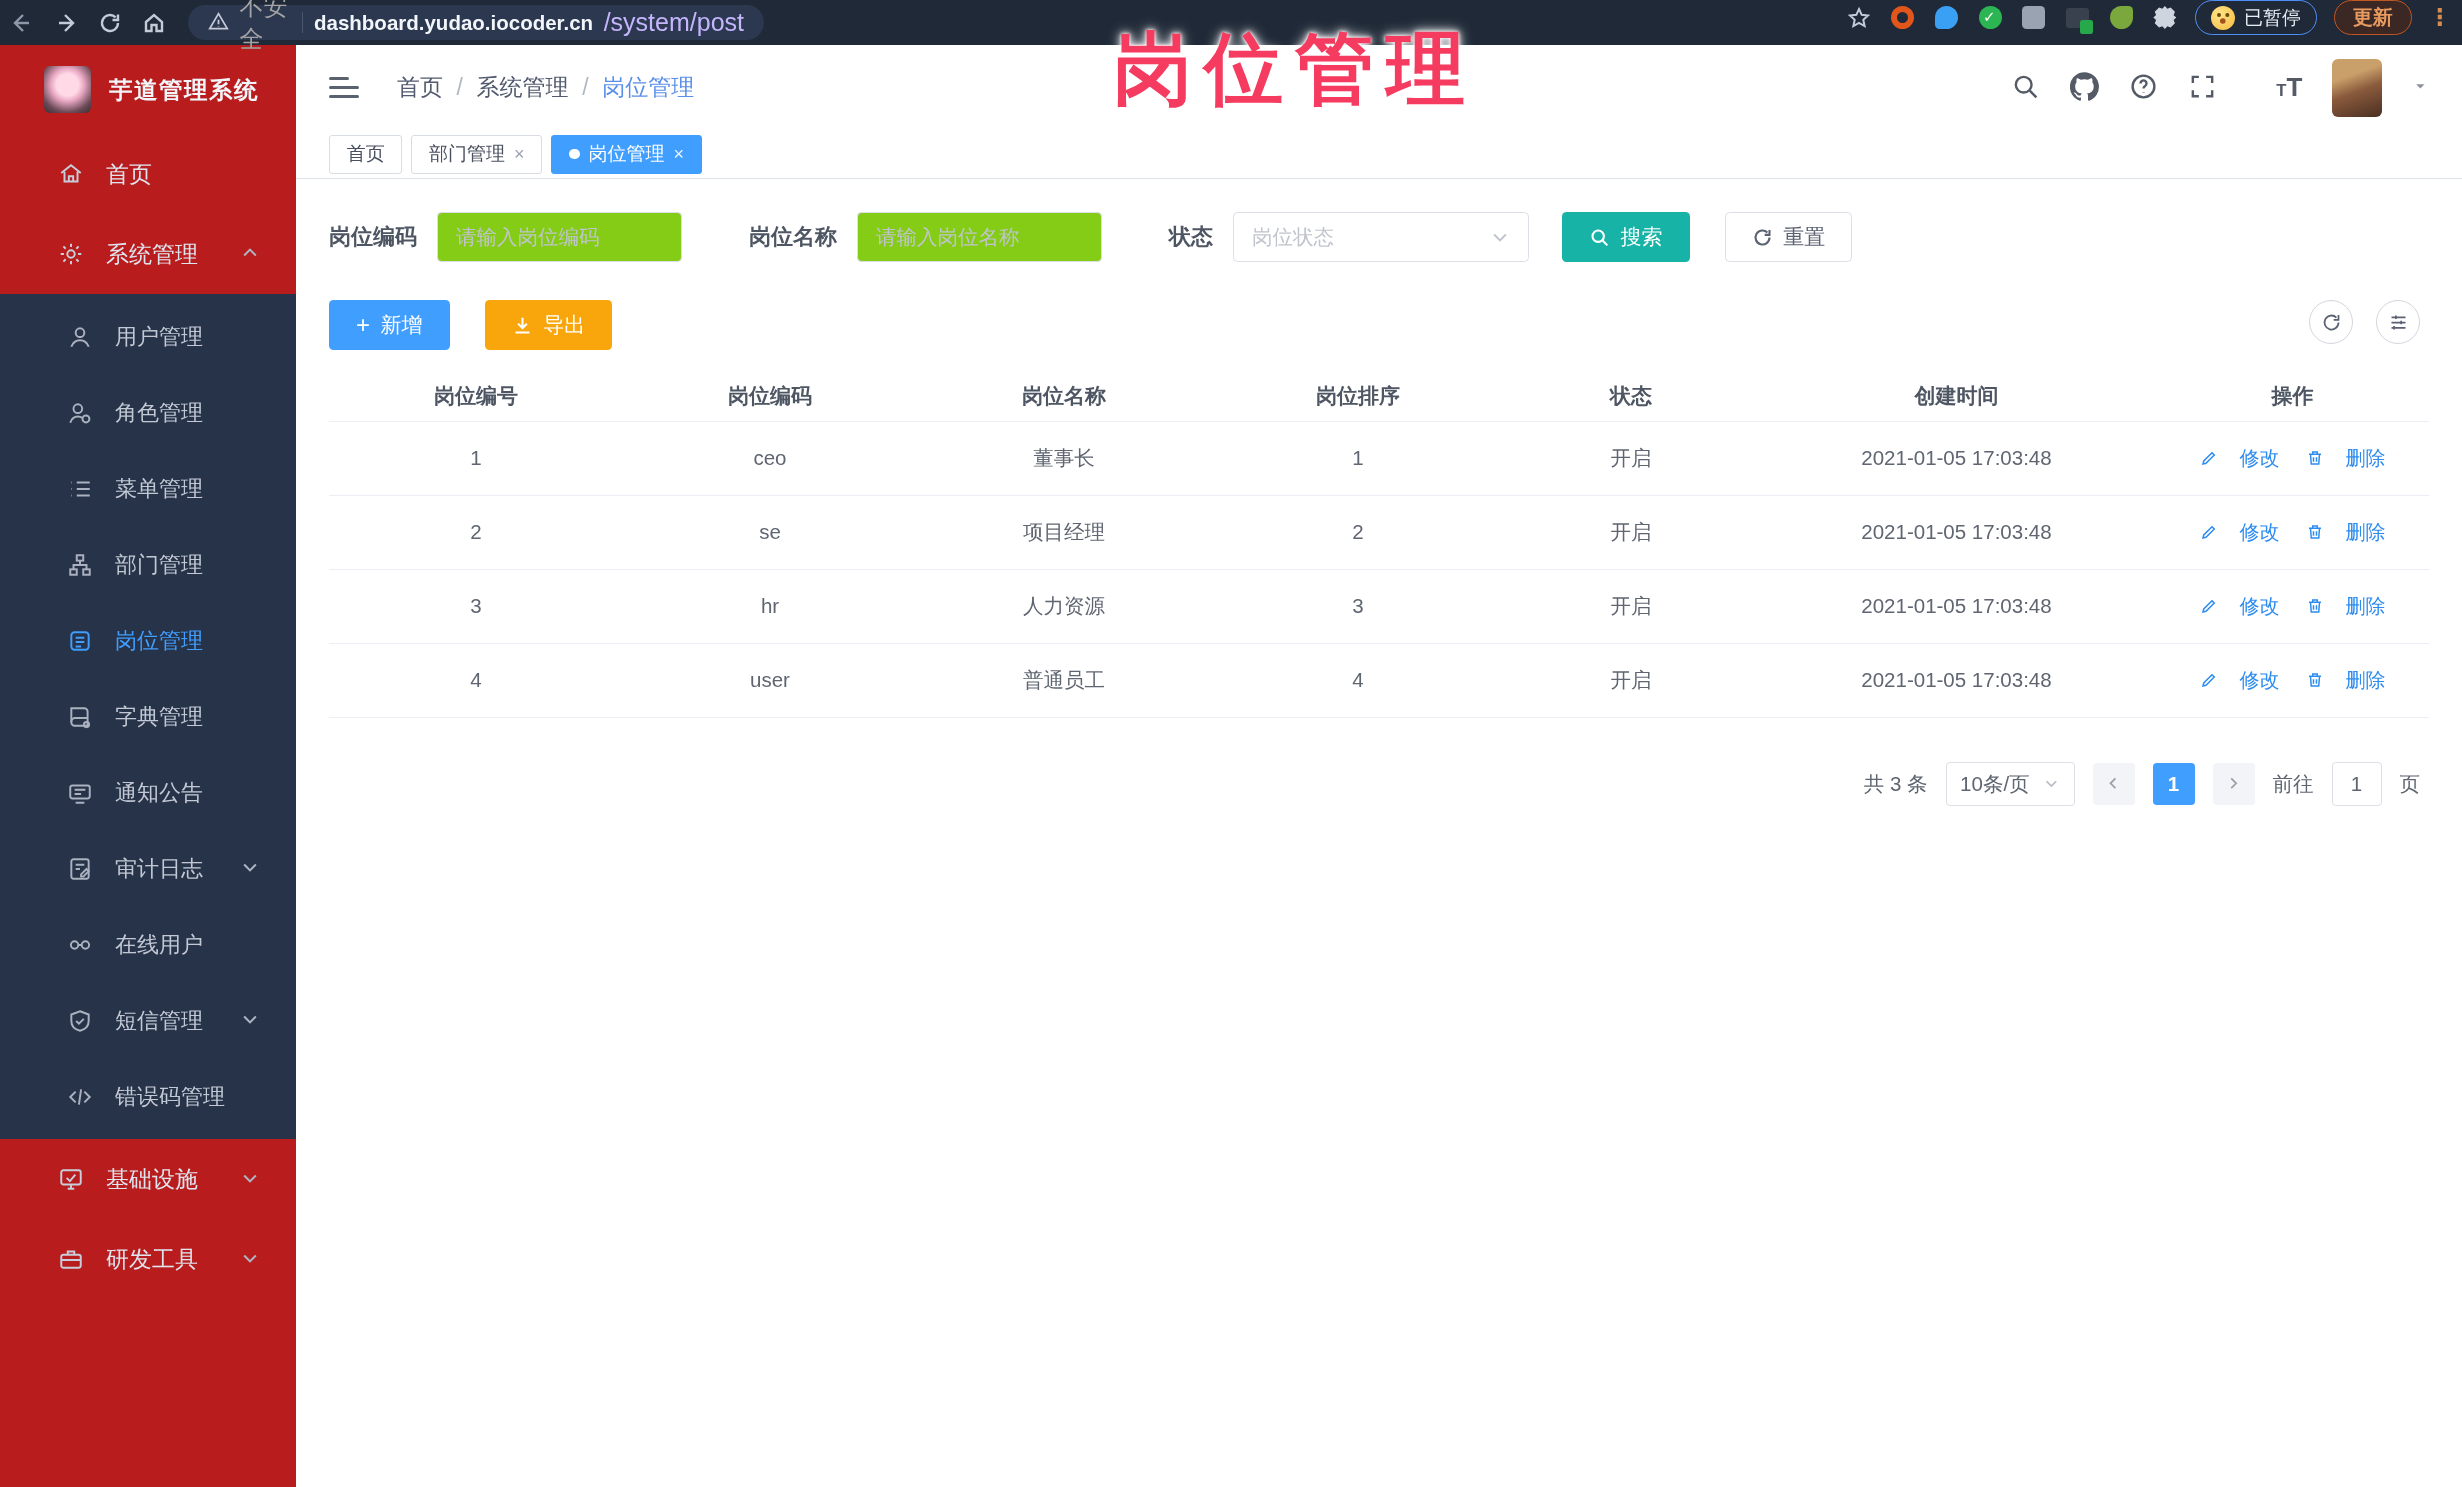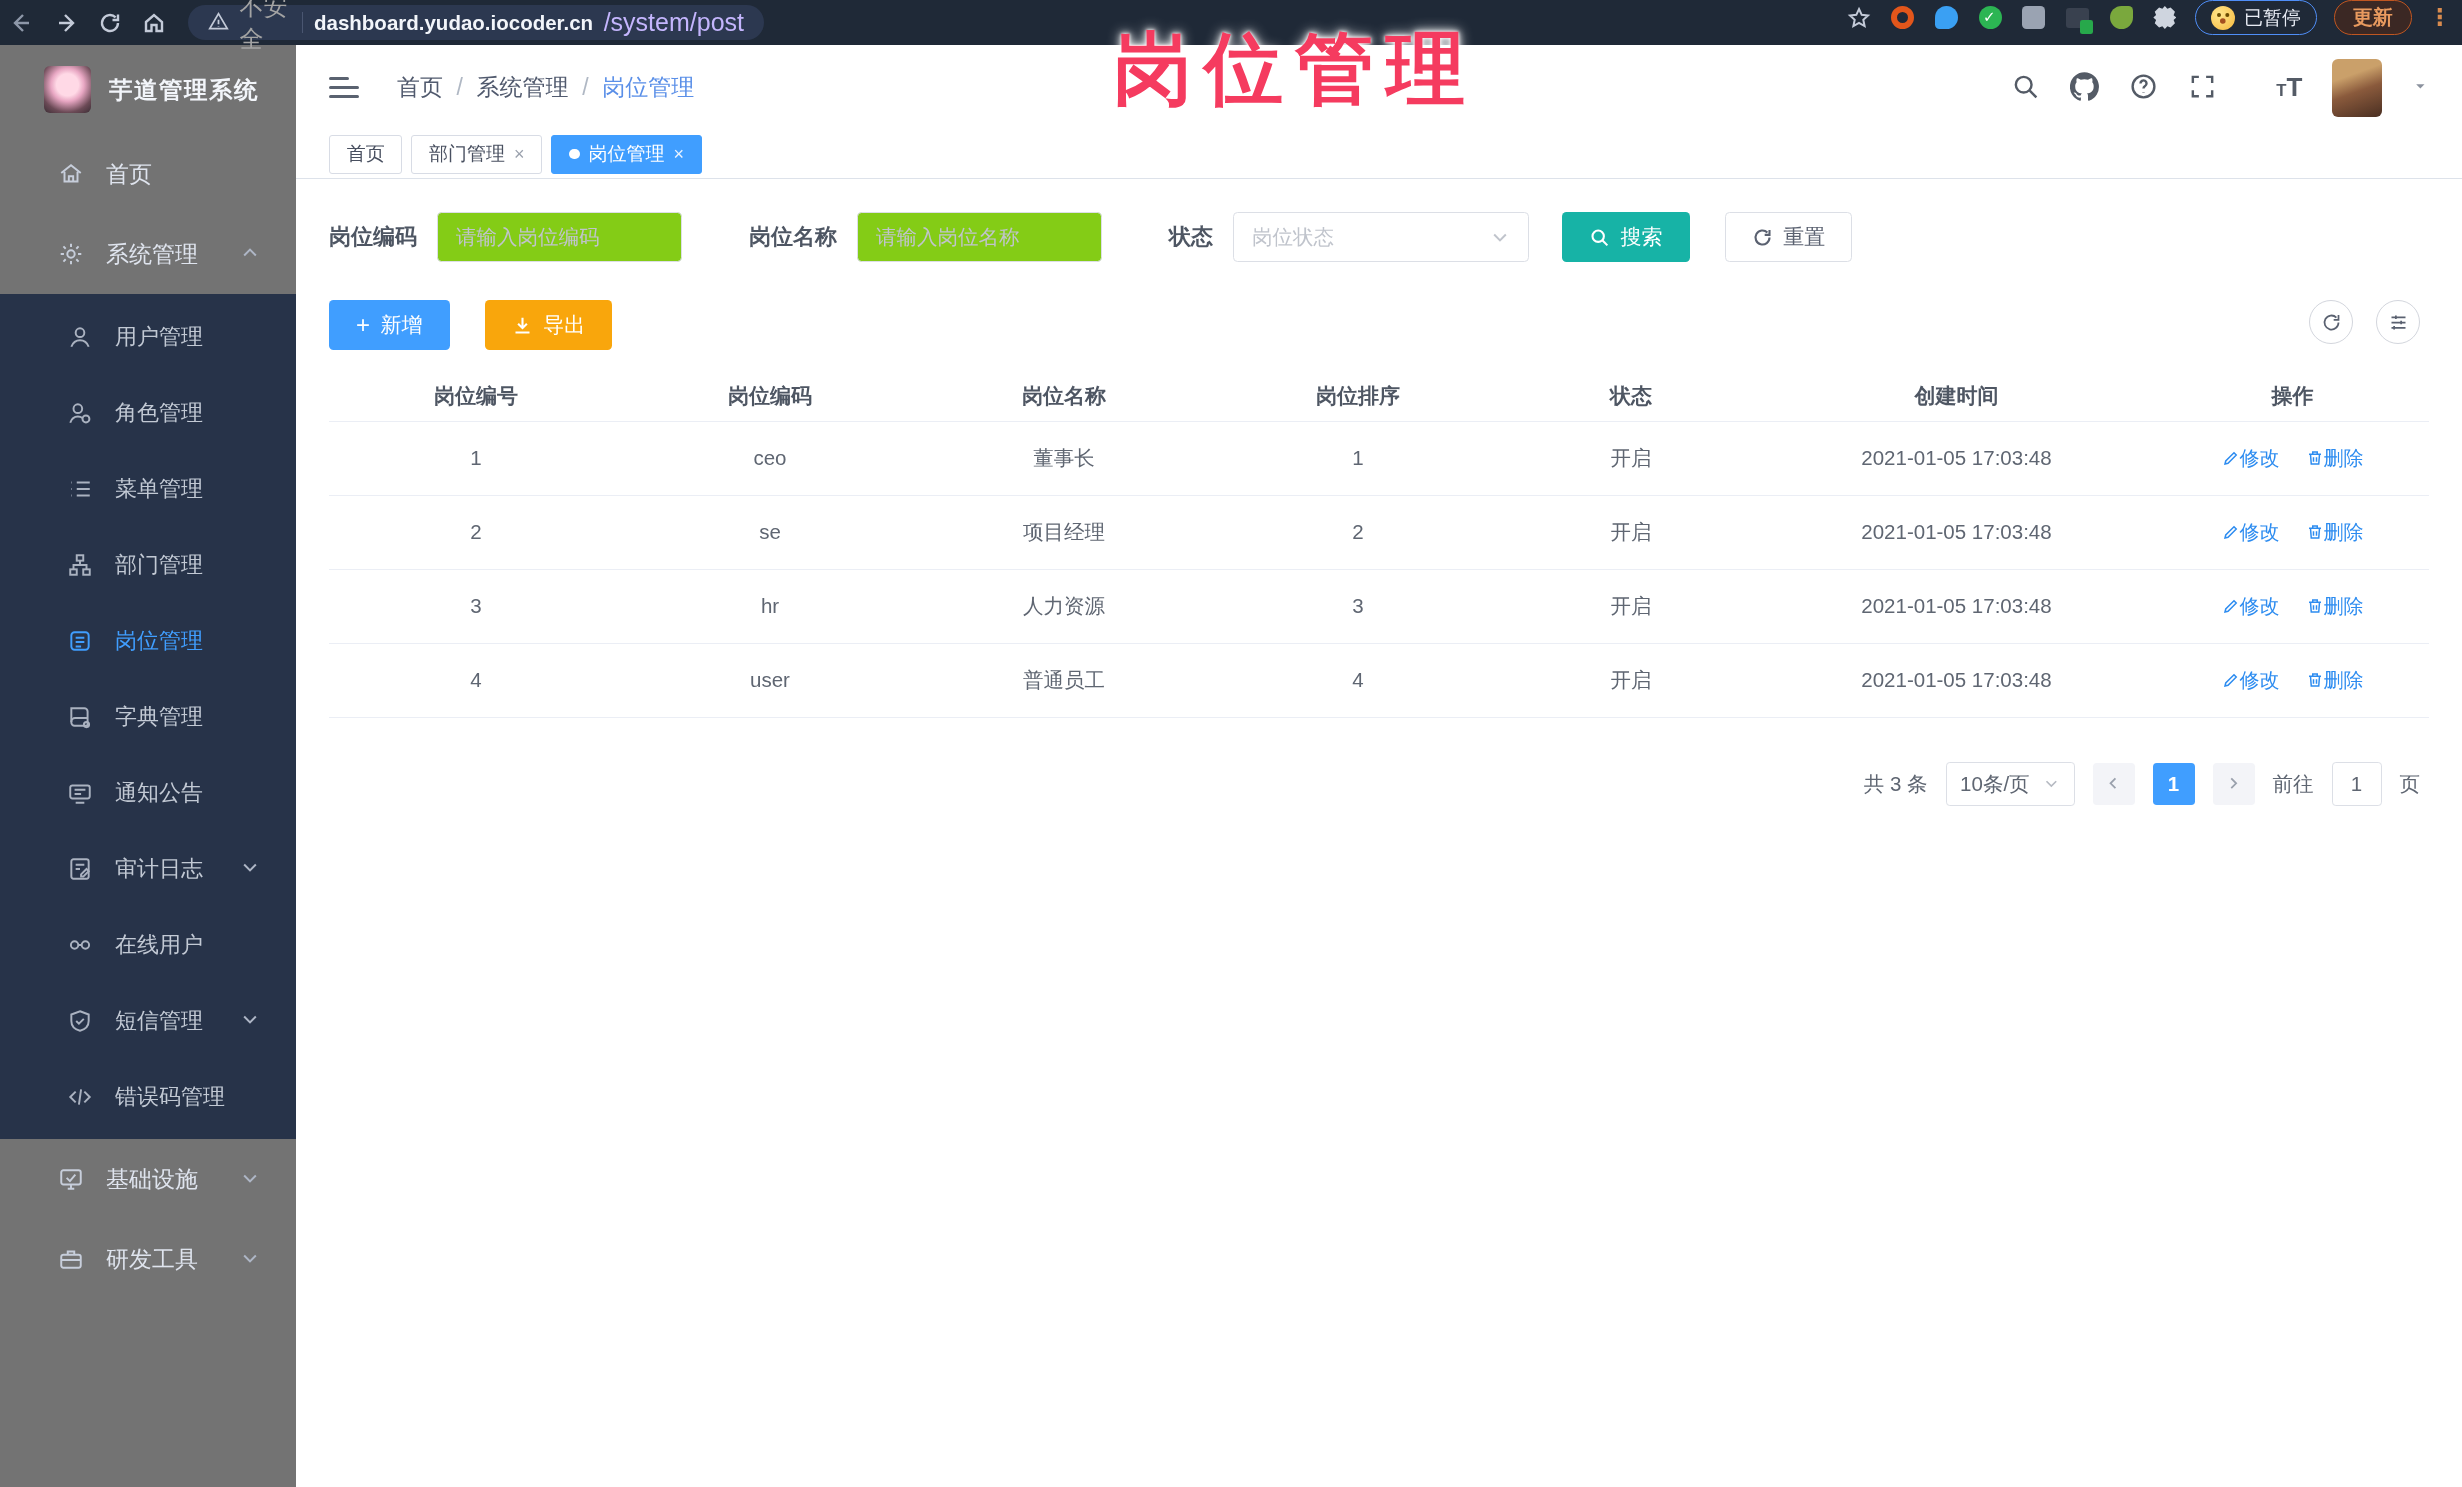--- a/index.html
+++ b/index.html
@@ -37,21 +37,21 @@
   .smiley { width:24px; height:24px; border-radius:50%; background:radial-gradient(circle at 35% 35%, #ffe58a, #f6b93d); position:relative; }
   .smiley::after { content:""; position:absolute; left:6px; top:7.6px; width:3.8px; height:3.8px; border-radius:50%;
                    background:#6b4b00; box-shadow:8.3px 0 0 #6b4b00, 3.8px 6px 0 0.8px #a5501f; }
   .paused-text { color:#e8ecf4; font-size:19px; }
   .update-pill { height:35px; border:1.5px solid #c05621; border-radius:17.4px; background:#3b2824;
                  display:flex; align-items:center; padding:0 18px; }
   .update-text { color:#e89a5f; font-size:20px; font-weight:bold; }
   .more-dots { color:#d88b4e; font-size:23px; font-weight:bold; }
 
   
-  .sidebar { position:absolute; left:0; top:45px; width:296px; bottom:0; background:#737373; z-index:2; }
+  .sidebar { position:absolute; left:0; top:45px; width:296px; bottom:0; background:#b91c1c; z-index:2; }
   .logo-row { height:89px; display:flex; align-items:center; padding-left:44px; gap:18px; }
   .logo-img { width:47px; height:47px; border-radius:6px;
               background:radial-gradient(circle at 50% 40%, #ffd9e6 0 30%, #e8a7c3 45%, #6b4a56 75%, #3a2d34); }
   .logo-title { color:#f2f5fa; font-size:23.5px; font-weight:bold; letter-spacing:1.5px; }
   .menu-item { height:80px; display:flex; align-items:center; padding-left:56px; gap:21px; position:relative; cursor:pointer; }
   .menu-item .micn { width:29px; display:flex; justify-content:center; }
   .menu-item .micn svg { width:26px; height:26px; stroke:#c7cedb; stroke-width:1.8; fill:none; }
   .menu-label { color:#dfe4ee; font-size:23px; }
   .chev { position:absolute; right:36px; }
   .chev svg { width:20px; height:20px; stroke:#aeb6c6; stroke-width:2.4; fill:none; }
@@ -119,21 +119,21 @@
           align-items:center; justify-content:center; cursor:pointer; background:#fff; }
   .circ svg { width:21px; height:21px; stroke:#5a6170; stroke-width:2; fill:none; }
 
   
   .table-wrap { margin:21px 33px 0; }
   table { width:100%; border-collapse:collapse; }
   th { height:50px; font-size:21px; font-weight:bold; color:#4e5663; text-align:center;
        border-bottom:0.8px solid #ebeef5; }
   td { height:74px; font-size:20.5px; color:#5f6672; text-align:center; border-bottom:0.8px solid #ebeef5; }
   .ops { display:flex; align-items:center; justify-content:center; gap:26px; }
-  .op-link { color:#2d8cf0; font-size:20px; display:flex; align-items:center; gap:0; cursor:pointer; }
+  .op-link { color:#2d8cf0; font-size:20px; display:flex; align-items:center; gap:22px; cursor:pointer; }
   .op-link svg { width:18px; height:18px; stroke:#2d8cf0; stroke-width:2; fill:none; }
 
   
   .pagination { margin-top:44px; display:flex; align-items:center; justify-content:flex-end;
                 padding-right:42px; gap:18px; font-size:20.5px; color:#5f6672; }
   .pg-size { width:129px; height:44px; border:0.8px solid #dcdfe6; border-radius:3.8px; display:flex;
              align-items:center; justify-content:space-between; padding:0 13.6px; color:#5f6672; cursor:pointer; }
   .pg-size svg { width:16.7px; height:16.7px; stroke:#b6bac2; stroke-width:2.4; fill:none; }
   .pg-box { width:42px; height:42px; border-radius:3.8px; background:#f3f4f8; display:flex; align-items:center;
             justify-content:center; color:#9aa1ad; cursor:pointer; }

